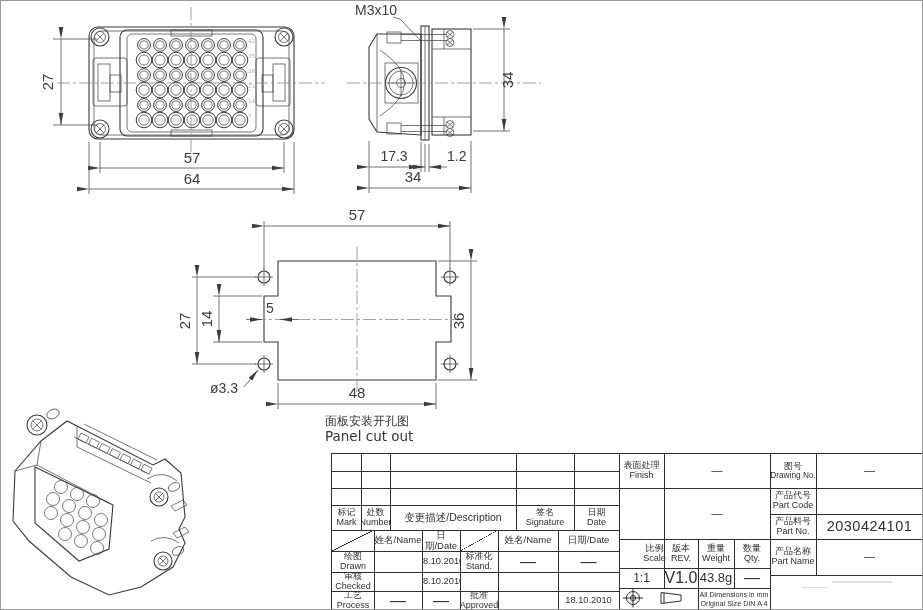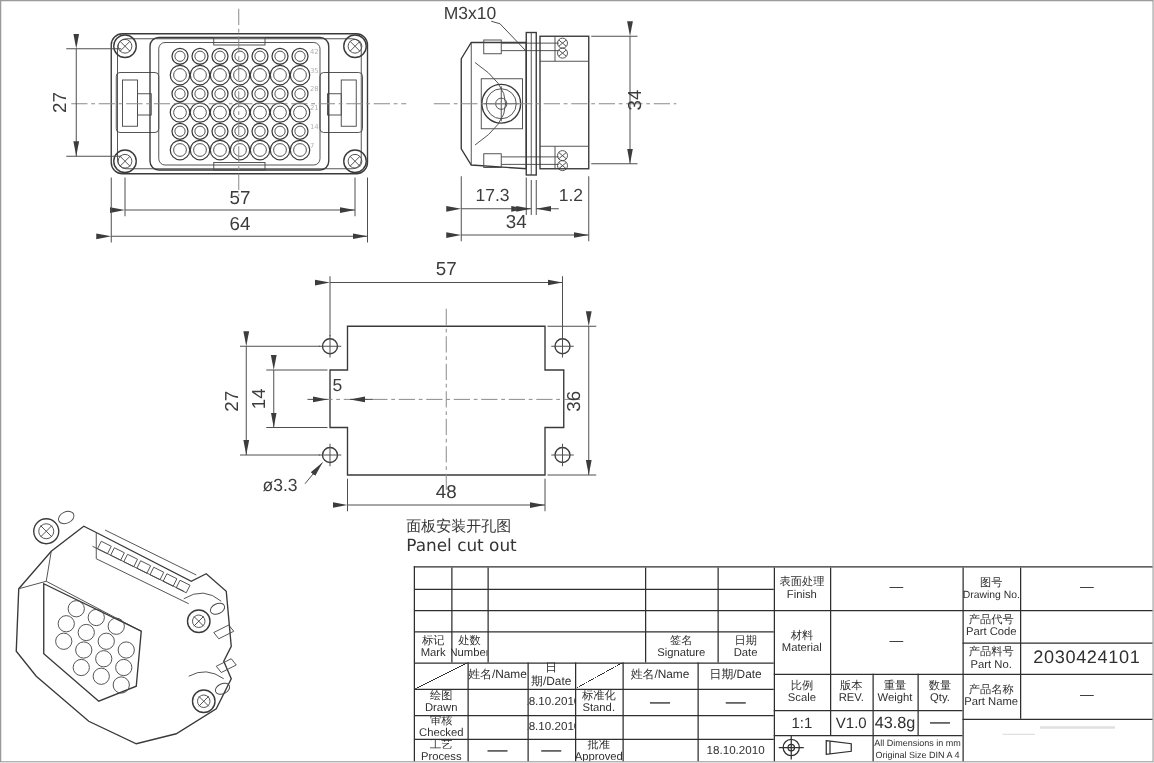--- a/index.html
+++ b/index.html
@@ -440,20 +440,21 @@
   <div class="vl" style="left:484px;top:0;height:121px"></div>
 
   <div class="cell" style="left:0;top:51px;width:29px;height:25px">
     <span class="zh">标记</span>
     <span class="en">Mark</span>
   </div>
   <div class="cell" style="left:29px;top:51px;width:29px;height:25px">
     <span class="zh">处数</span>
     <span class="en">Number</span>
   </div>
+  <div class="cell" style="left:58px;top:51px;width:126px;height:25px;font-size:10.5px">变更描述/Description</div>
   <div class="cell" style="left:184px;top:51px;width:58px;height:25px">
     <span class="zh">签名</span>
     <span class="en">Signature</span>
   </div>
   <div class="cell" style="left:242px;top:51px;width:45px;height:25px">
     <span class="zh">日期</span>
     <span class="en">Date</span>
   </div>
 
   <div class="diag" style="left:0;top:76px;width:42px;height:21px"></div>
@@ -491,44 +492,40 @@
     <span class="zh">批准</span>
     <span class="en">Approved</span>
   </div>
   <div class="cell" style="left:226px;top:137px;width:61px;height:19px;font-size:9.3px">18.10.2010</div>
 
   <div class="cell" style="left:287px;top:0;width:45px;height:34px">
     <span class="zh">表面处理</span>
     <span class="en">Finish</span>
   </div>
   <div class="cell val" style="left:332px;top:0;width:106px;height:34px">—</div>
-  <div class="cell" style="left:287px;top:34px;width:45px;height:51px">
-    <span class="zh">材料</span>
-    <span class="en">Material</span>
-  </div>
   <div class="cell val" style="left:332px;top:34px;width:106px;height:51px">—</div>
 
-  <div class="cell" style="left:287px;top:85px;width:45px;height:29px">
+  <div class="cell" style="left:300px;top:85px;width:45px;height:29px">
     <span class="zh">比例</span>
     <span class="en">Scale</span>
   </div>
   <div class="cell" style="left:332px;top:85px;width:34px;height:29px">
     <span class="zh">版本</span>
     <span class="en">REV.</span>
   </div>
   <div class="cell" style="left:366px;top:85px;width:36px;height:29px">
     <span class="zh">重量</span>
     <span class="en">Weight</span>
   </div>
   <div class="cell" style="left:402px;top:85px;width:36px;height:29px">
     <span class="zh">数量</span>
     <span class="en">Qty.</span>
   </div>
   <div class="cell" style="left:287px;top:114px;width:45px;height:20px;font-size:12px">1:1</div>
-  <div class="cell" style="left:332px;top:114px;width:34px;height:20px;font-size:12px">V1.0</div>
+  <div class="cell" style="left:332px;top:114px;width:34px;height:20px;font-size:16px">V1.0</div>
   <div class="cell" style="left:366px;top:114px;width:36px;height:20px;font-size:13px">43.8g</div>
   <div class="cell" style="left:402px;top:114px;width:36px;height:20px">—</div>
 
   <div class="cell" style="left:287px;top:134px;width:79px;height:22px">
     <svg width="70" height="20" viewBox="0 0 70 20">
       <g stroke="#2f2f2f" fill="none" stroke-width="1">
         <circle cx="14" cy="10" r="6.5"></circle>
             <circle cx="14" cy="10" r="2.6"></circle>
         <line x1="4" y1="10" x2="24" y2="10"></line>
             <line x1="14" y1="0.5" x2="14" y2="19.5"></line>

